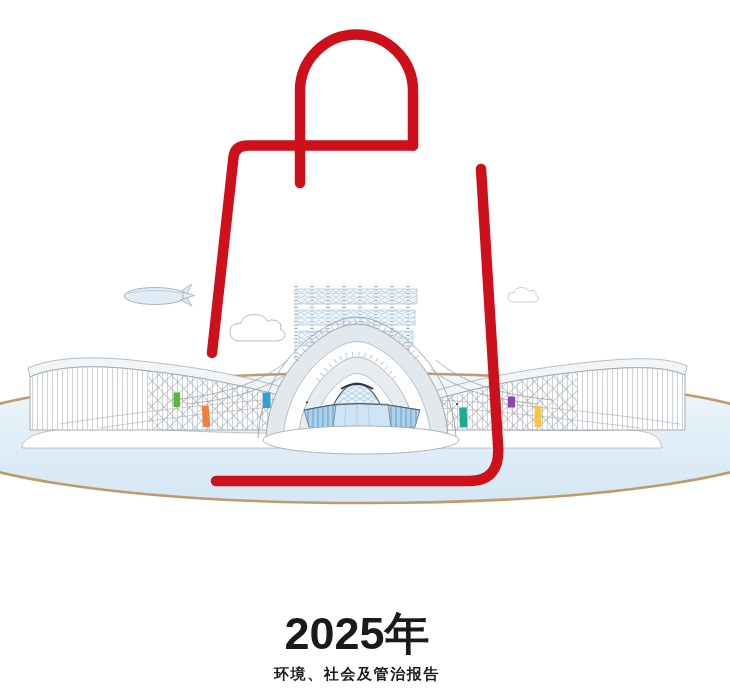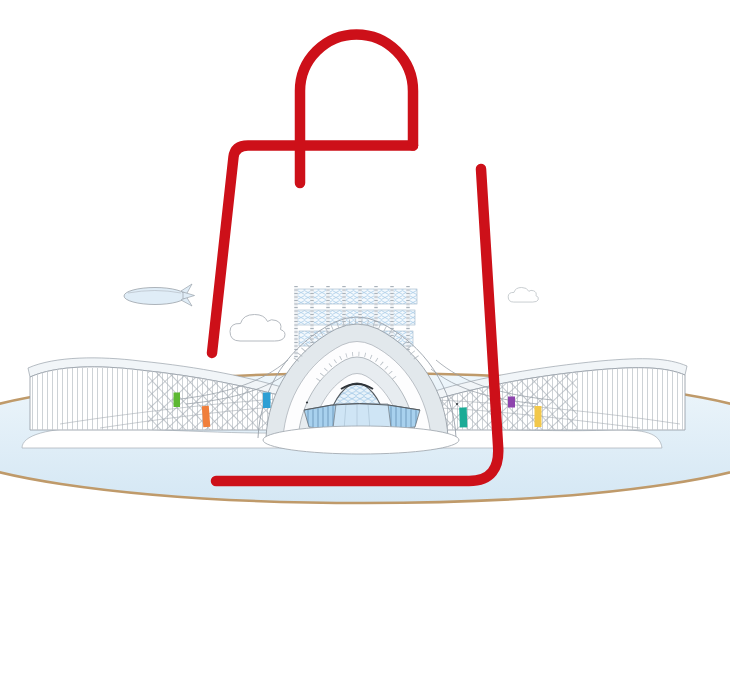--- a/index.html
+++ b/index.html
@@ -176,14 +176,18 @@
       <circle cx="457" cy="404" r="1.1" fill="#33383c"></circle>
     </g>
 
     <g>
       <path class="bag" d="M212,353 L233.5,157 Q235,145.5 248,145.5 L413,145.5"></path>
       <path class="bag" d="M300,183 L300,91 A56.5,56.5 0 0 1 413,91 L413,145.5"></path>
       <path class="bag" d="M481,169 L498,445 Q501,481 469,481 L216,481"></path>
     </g>
   </svg>
 
+  <div class="titles">
+    <div class="report-year">2025年</div>
+    <div class="report-subtitle">环境、社会及管治报告</div>
+  </div>
 
 </div>
 
 </body></html>

